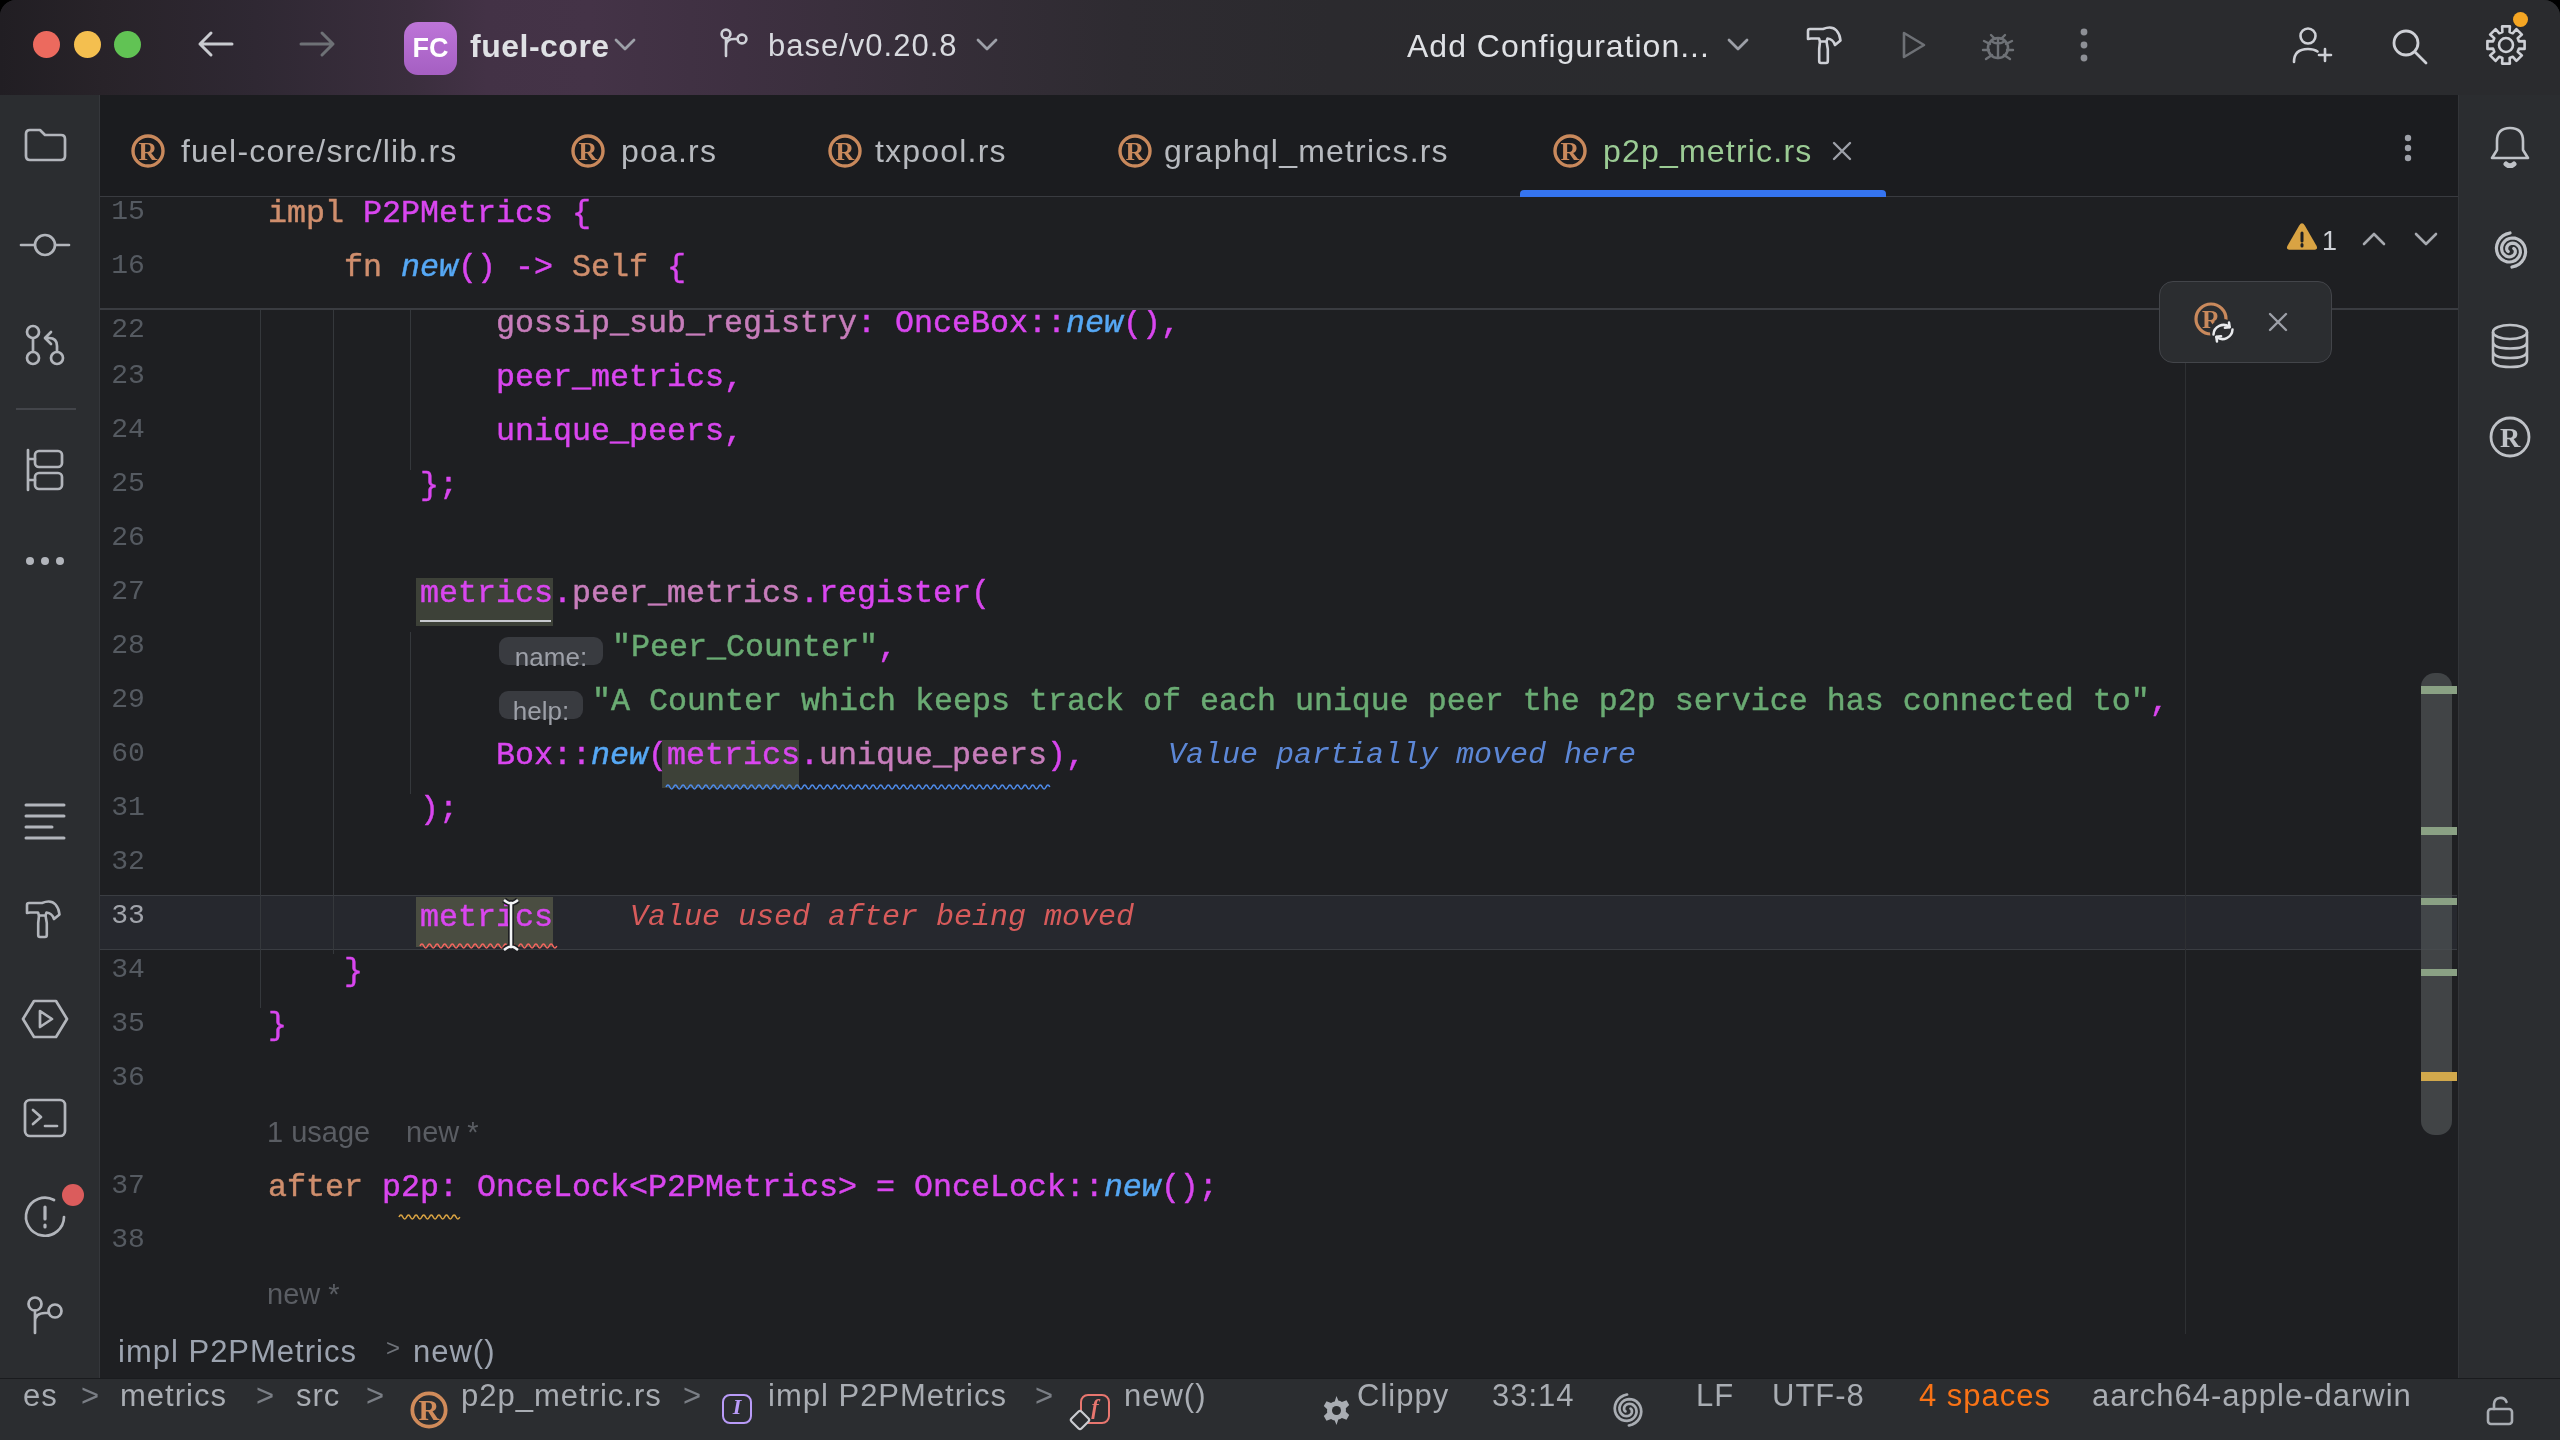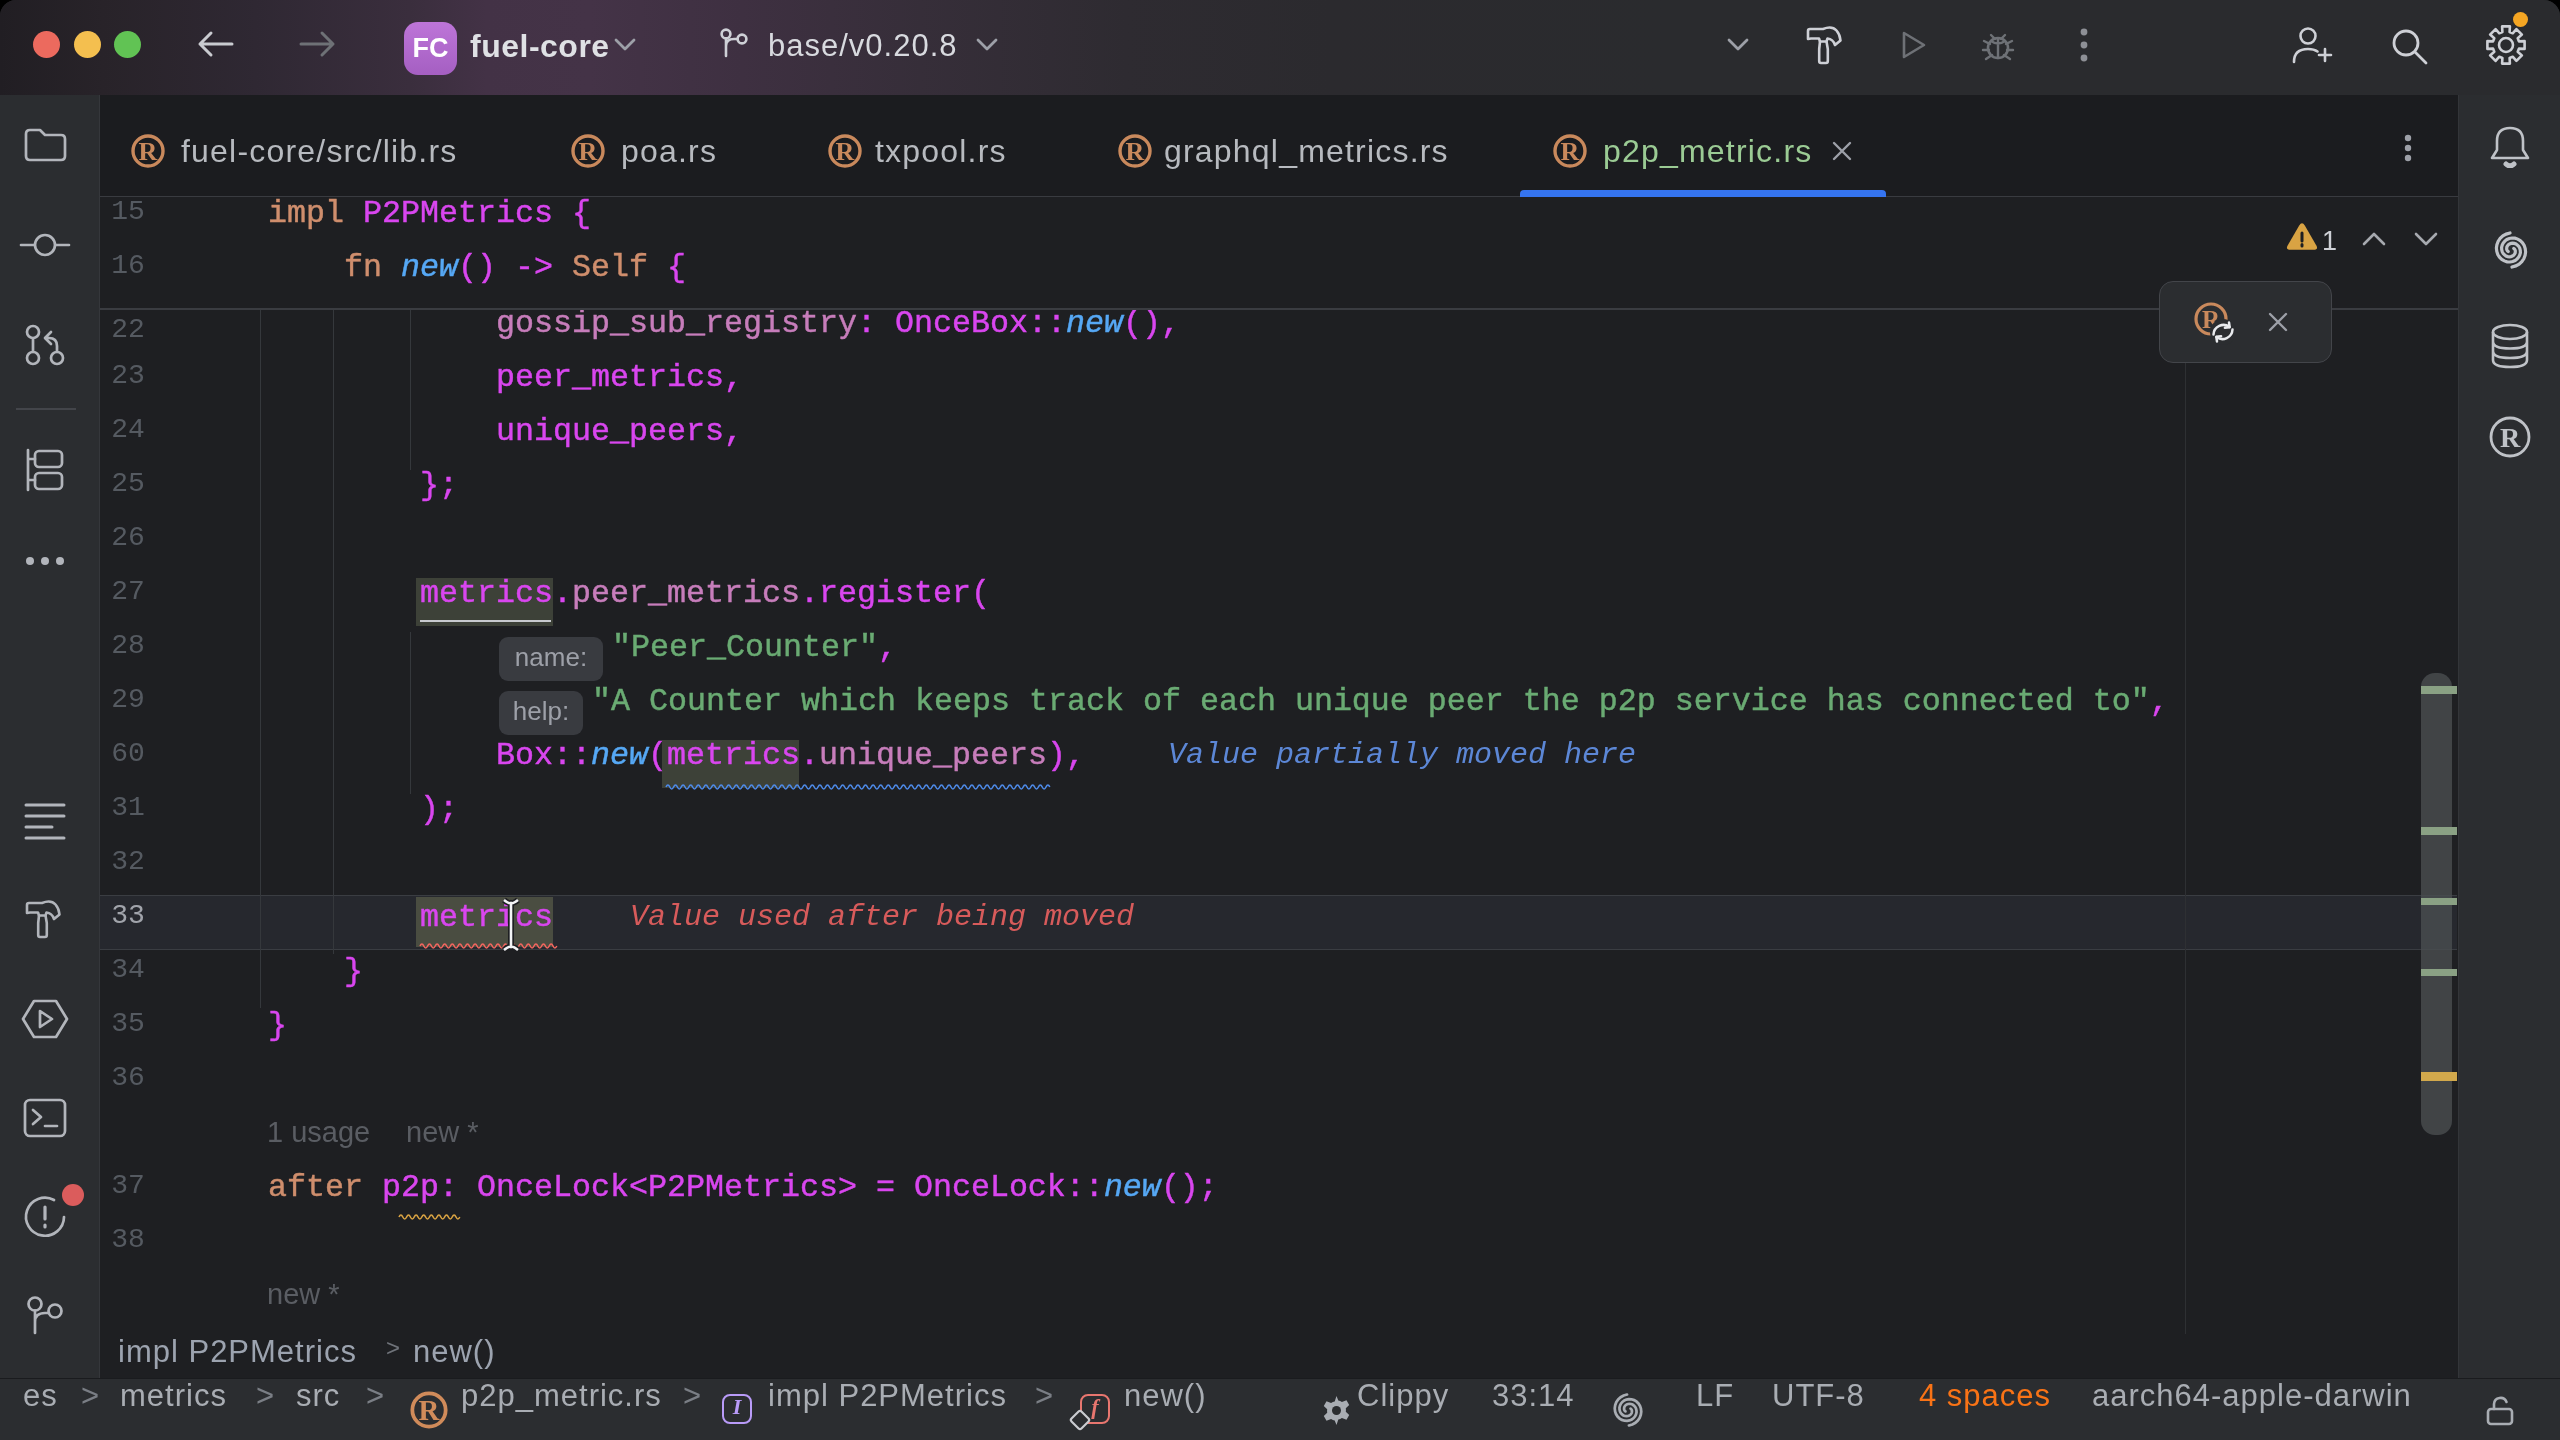--- a/index.html
+++ b/index.html
@@ -13,34 +13,35 @@
 .tabt{position:absolute;top:100px;height:102px;line-height:102px;font-size:32px;letter-spacing:1.2px;color:#B7BABF;white-space:pre}
 #leftbar{position:absolute;left:0;top:95px;width:100px;height:1283px;background:#2B2D30;border-right:1px solid #35373B}
 #rightbar{position:absolute;left:2458px;top:95px;width:102px;height:1283px;background:#2B2D30;border-left:1px solid #333539}
 #status{position:absolute;left:0;top:1378px;width:2560px;height:62px;background:#2B2D30;border-top:1px solid #1A1B1E}
 #crumbs{position:absolute;left:100px;top:1334px;width:2358px;height:44px;background:#1E1F22}
 .cl{position:absolute;left:268px;height:54px;line-height:54px;white-space:pre;font:31.66px "Liberation Mono";z-index:6;-webkit-text-stroke:0.45px}
 .gn{position:absolute;left:100px;width:56px;height:54px;line-height:54px;text-align:center;font:28px "Liberation Mono";color:#555A61;z-index:6}
 .gn.cur{color:#A1A4AB}
 .o{color:#CF8E6D}.w{color:#d946ef}.pu{color:#C77DBB}.g{color:#6AAB73}
 .bl{color:#56A8F5;font-style:italic}
-.hintbox{position:absolute;height:44px;border-radius:9px;background:#393B40;color:#9DA0A8;font:26px "Liberation Sans";text-align:center;line-height:40px;z-index:5}
+.hintbox{position:absolute;height:28px;border-radius:9px;background:#393B40;color:#9DA0A8;font:26px "Liberation Sans";text-align:center;line-height:40px;z-index:5}
 .cvision{position:absolute;height:54px;line-height:54px;font:29px "Liberation Sans";color:#5A5D63;white-space:pre;z-index:6}
 .ihint{position:absolute;height:54px;line-height:54px;font:italic 30px "Liberation Mono";white-space:pre;z-index:6}
 .idg{position:absolute;width:1px;background:#35383C;z-index:4}
 .ubox{position:absolute;background:#3D4138;z-index:3}
 </style></head><body>
 <div id="page">
 <div id="title"></div>
 <div class="tl" style="left:33px;background:#EC6A5E"></div>
 <div class="tl" style="left:74px;background:#F4BF4F"></div>
 <div class="tl" style="left:114px;background:#61C354"></div>
 <div id="proj">FC</div>
 <div class="tt" style="left:470px;font-weight:bold;font-size:32px;letter-spacing:0.5px">fuel-core</div>
 <div class="tt" style="left:768px;color:#D8DADF;font-size:31px;letter-spacing:1px">base/v0.20.8</div>
+<div class="tt" style="left:1407px;font-size:32px;letter-spacing:1px">Add Configuration...</div>
 <svg style="position:absolute;left:196px;top:30px;" width="40" height="28" viewBox="0 0 40 28" fill="none">
       <path d="M4 14 H36 M15 3 L4 14 L15 25" stroke="#C9CBD0" stroke-width="3" stroke-linecap="round" stroke-linejoin="round"></path>
     </svg>
 <svg style="position:absolute;left:297px;top:30px;" width="40" height="28" viewBox="0 0 40 28" fill="none">
       <path d="M4 14 H36 M25 3 L36 14 L25 25" stroke="#6E7176" stroke-width="3" stroke-linecap="round" stroke-linejoin="round"></path>
     </svg>
 <svg style="position:absolute;left:614px;top:38px;" width="22" height="14" viewBox="0 0 22 14" fill="none">
       <path d="M2 2 L11 11 L20 2" stroke="#9DA0A8" stroke-width="2.8" stroke-linecap="round" stroke-linejoin="round"></path>
     </svg>
 <svg style="position:absolute;left:716px;top:26px;" width="36" height="36" viewBox="0 0 36 36" fill="none">

